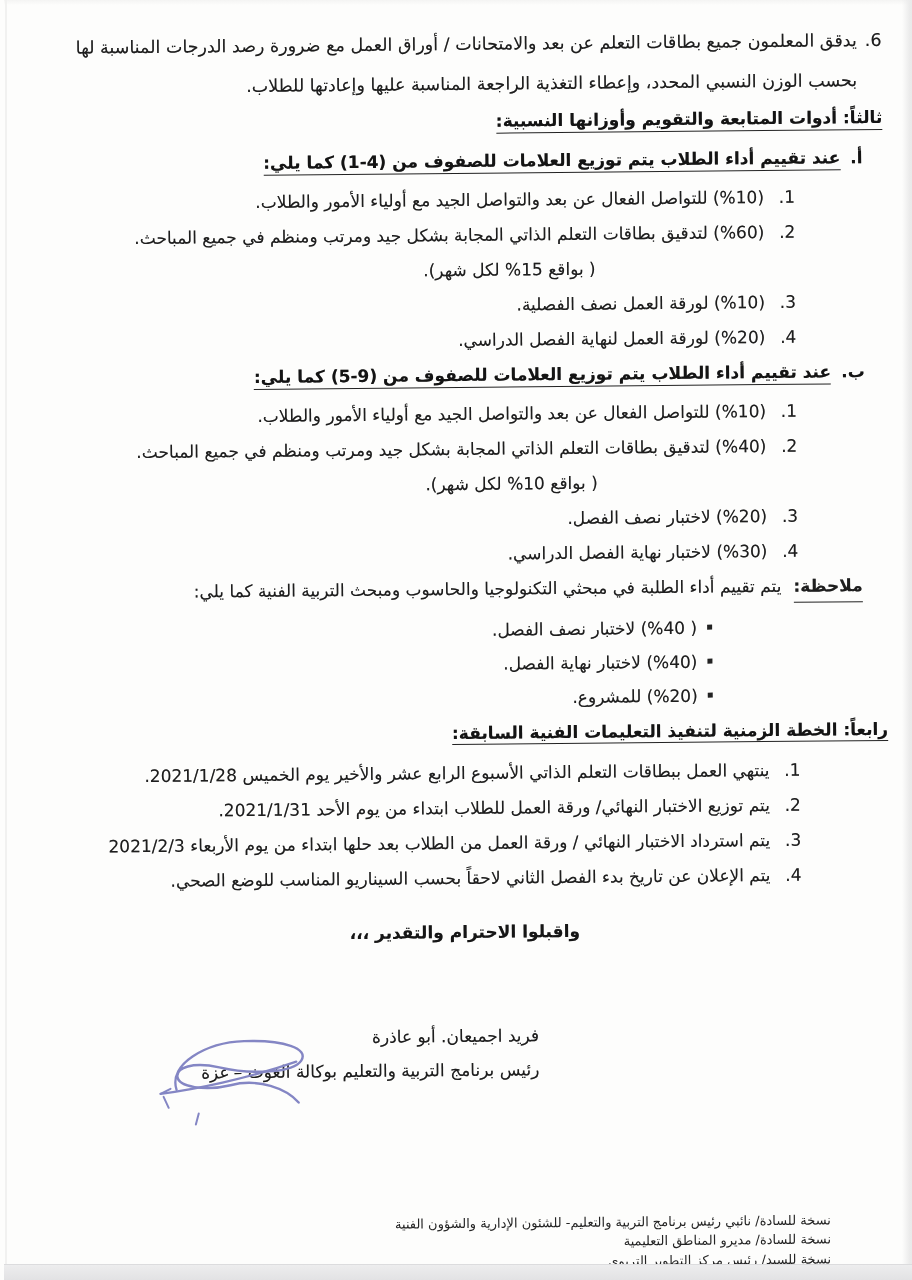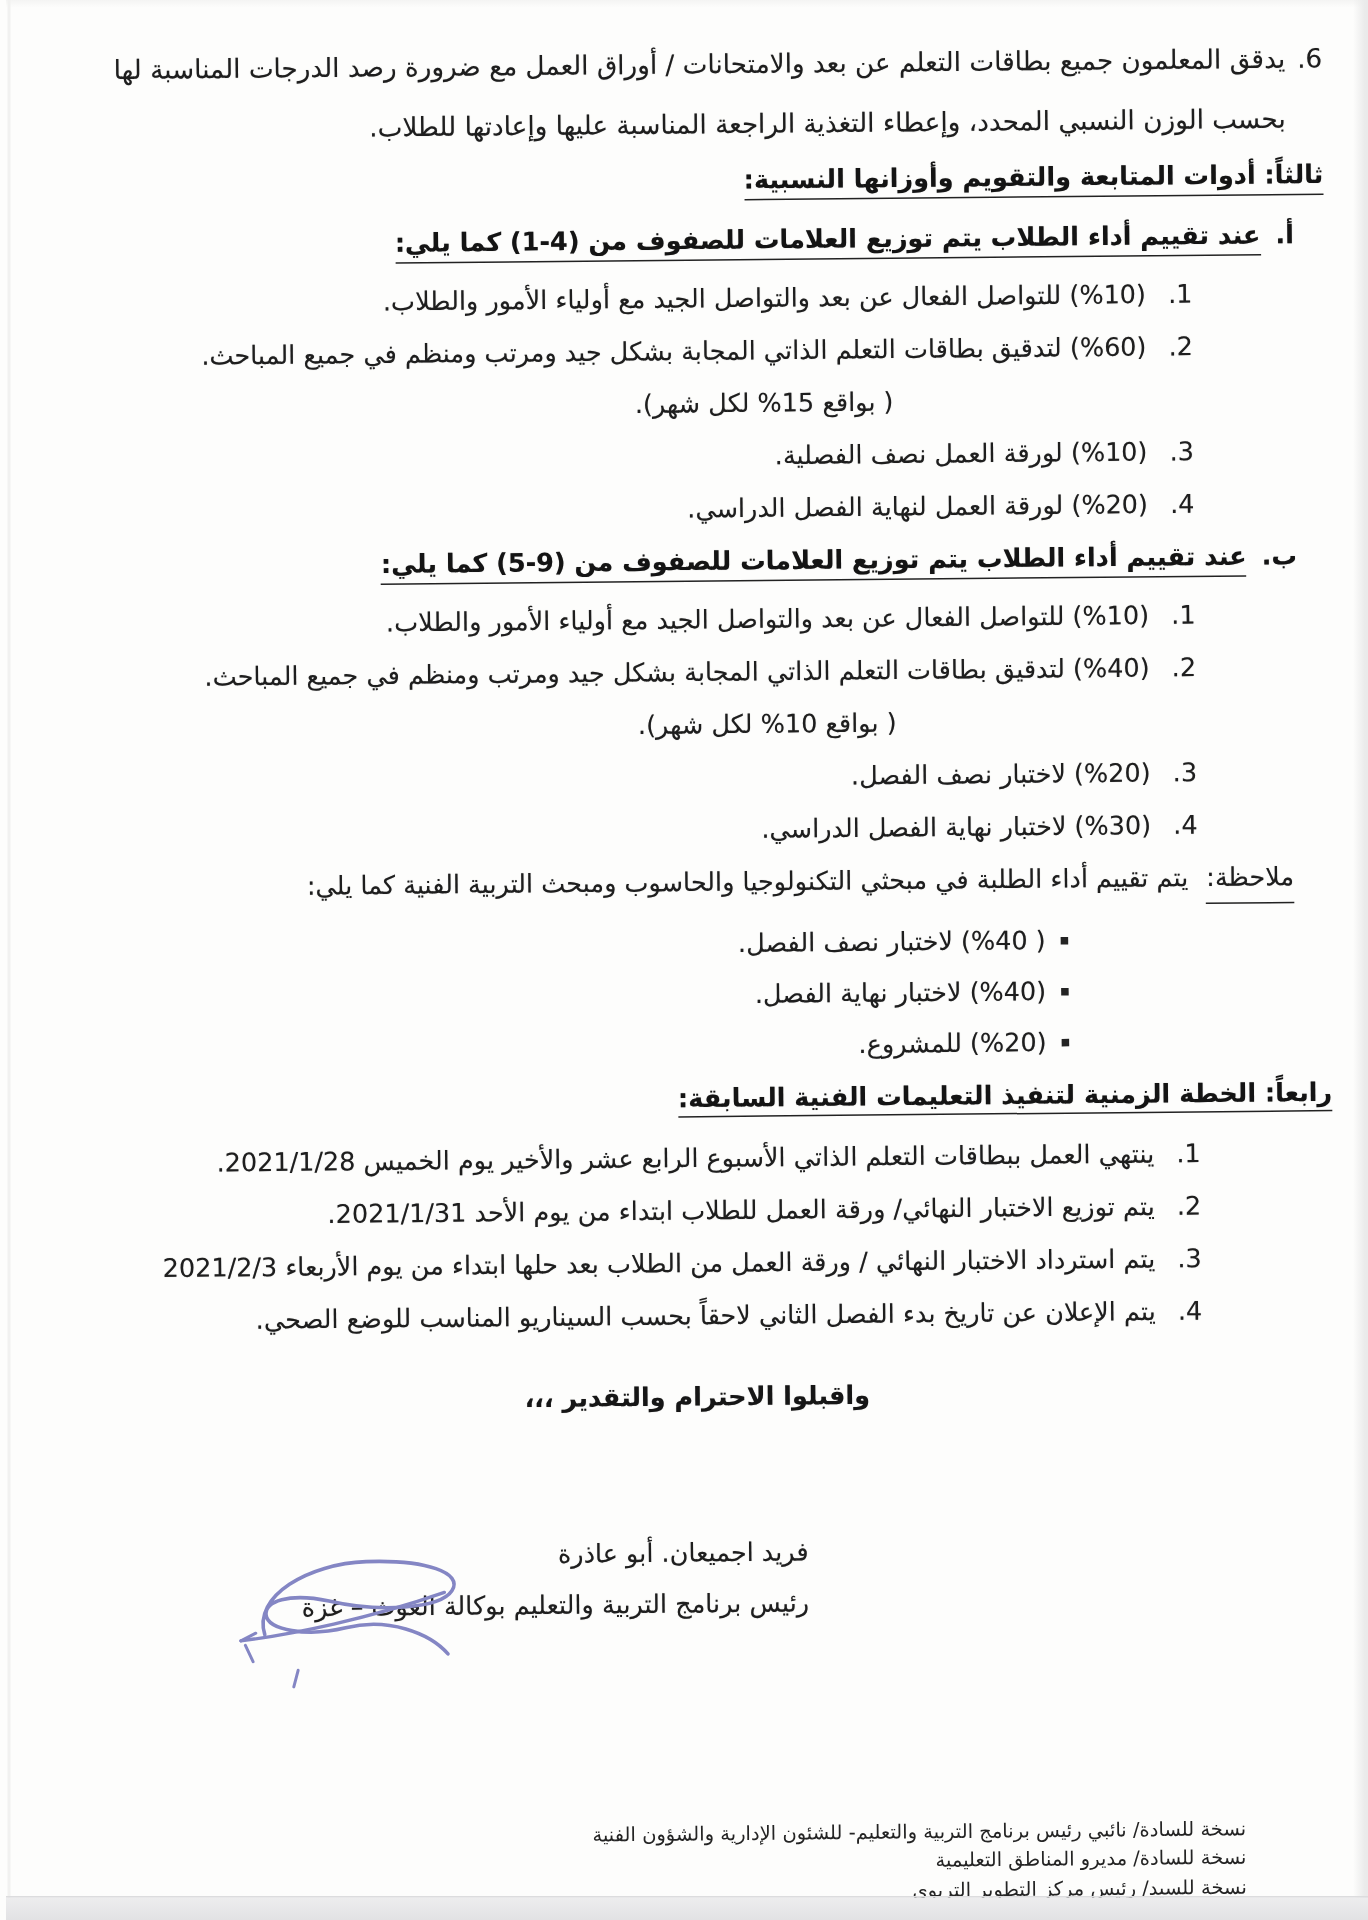--- a/index.html
+++ b/index.html
@@ -39,21 +39,21 @@
   .part-head { display:flex; gap:10px; font-size:17px; font-weight:bold; line-height:27px;
     margin:0 0 12px 0; padding-right:20px; color:#141414; }
 
   .li { display:flex; gap:7px; font-size:17px; line-height:26px; margin:0 0 9px 0; padding-right:88px; }
   .li .num { flex:0 0 auto; min-width:24px; }
 
   .subnote { font-size:17px; line-height:26px; margin:0 0 9px 0; padding-right:288px; }
 
   .note-para { display:flex; gap:12px; font-size:17px; line-height:27px;
     margin:8px 0 12px 0; padding-right:24px; }
-  .note-para .note-label { font-weight:normal; flex:0 0 auto; }
+  .note-para .note-label { font-weight:bold; flex:0 0 auto; }
 
   .bullet { display:flex; align-items:center; gap:10px; font-size:17px; line-height:24px;
     margin:0 0 10px 0; padding-right:175px; }
   .bullet .sq { flex:0 0 auto; width:5px; height:5px; background:#232323; display:inline-block; }
 
   .sec4-heading { margin-top:7px; }
 
   .closing { font-size:17px; font-weight:bold; line-height:26px; margin:28px 310px 0 0; color:#161616; }
 
   .sig-block { position:relative; height:145px; }

